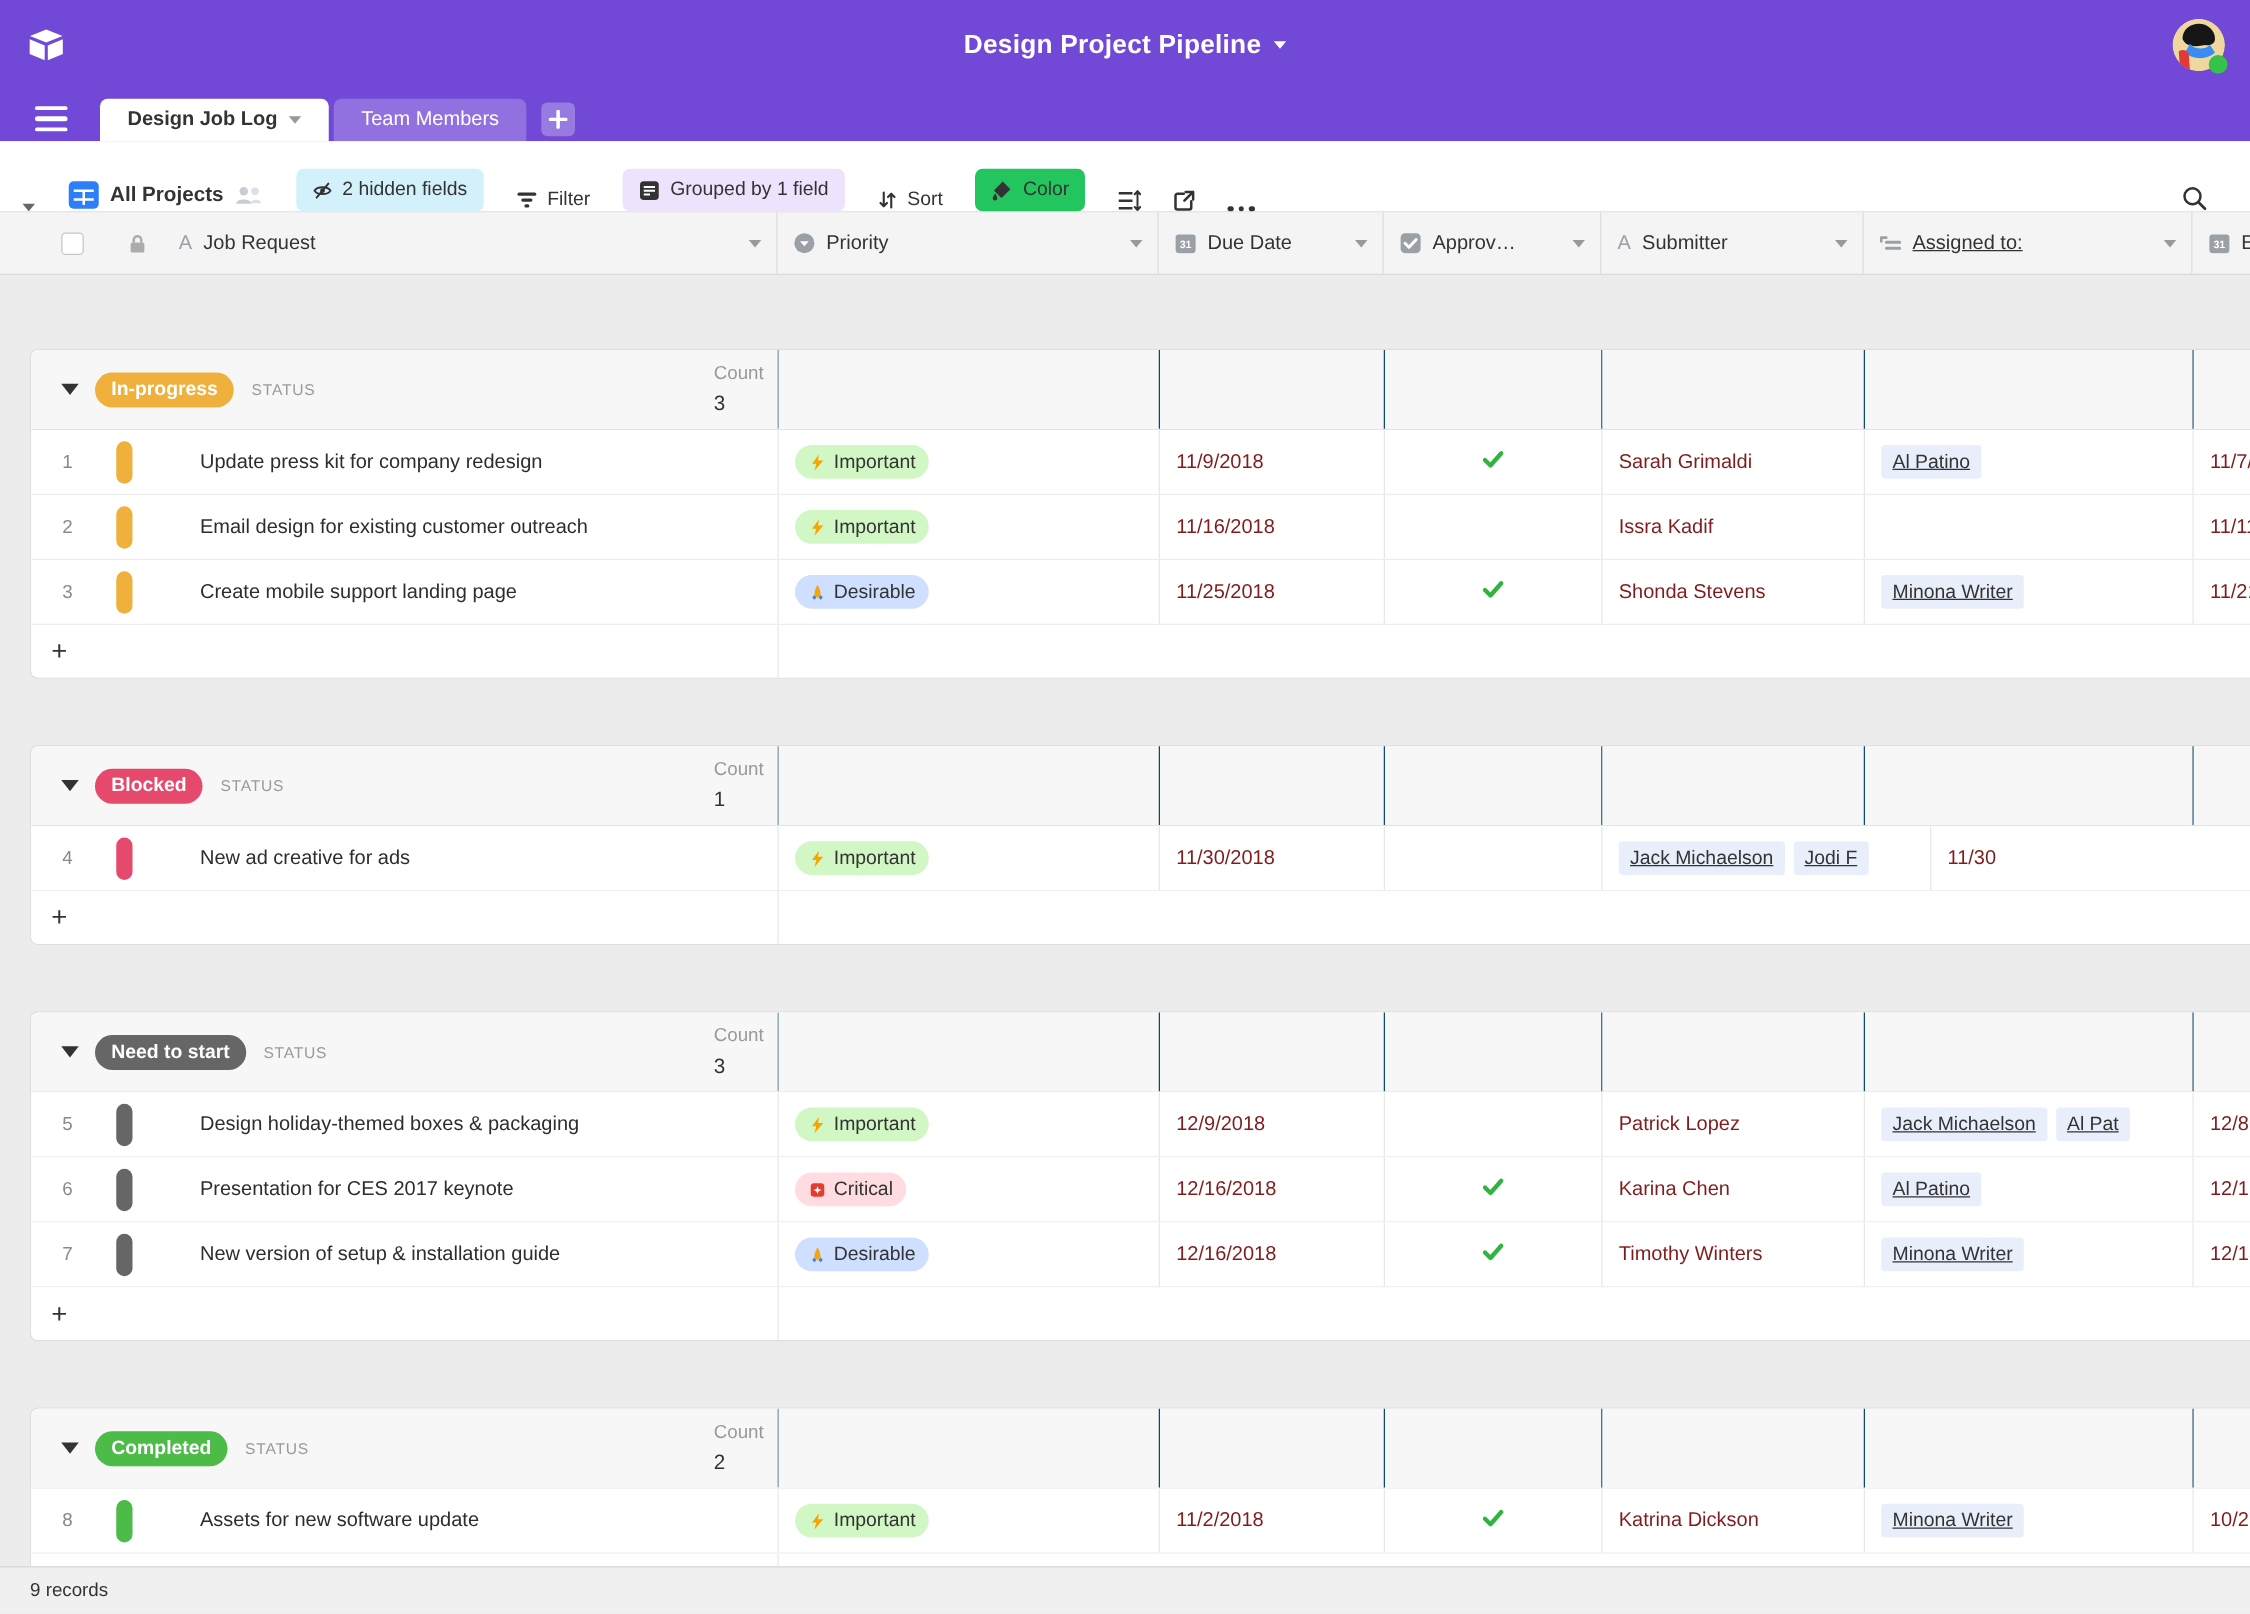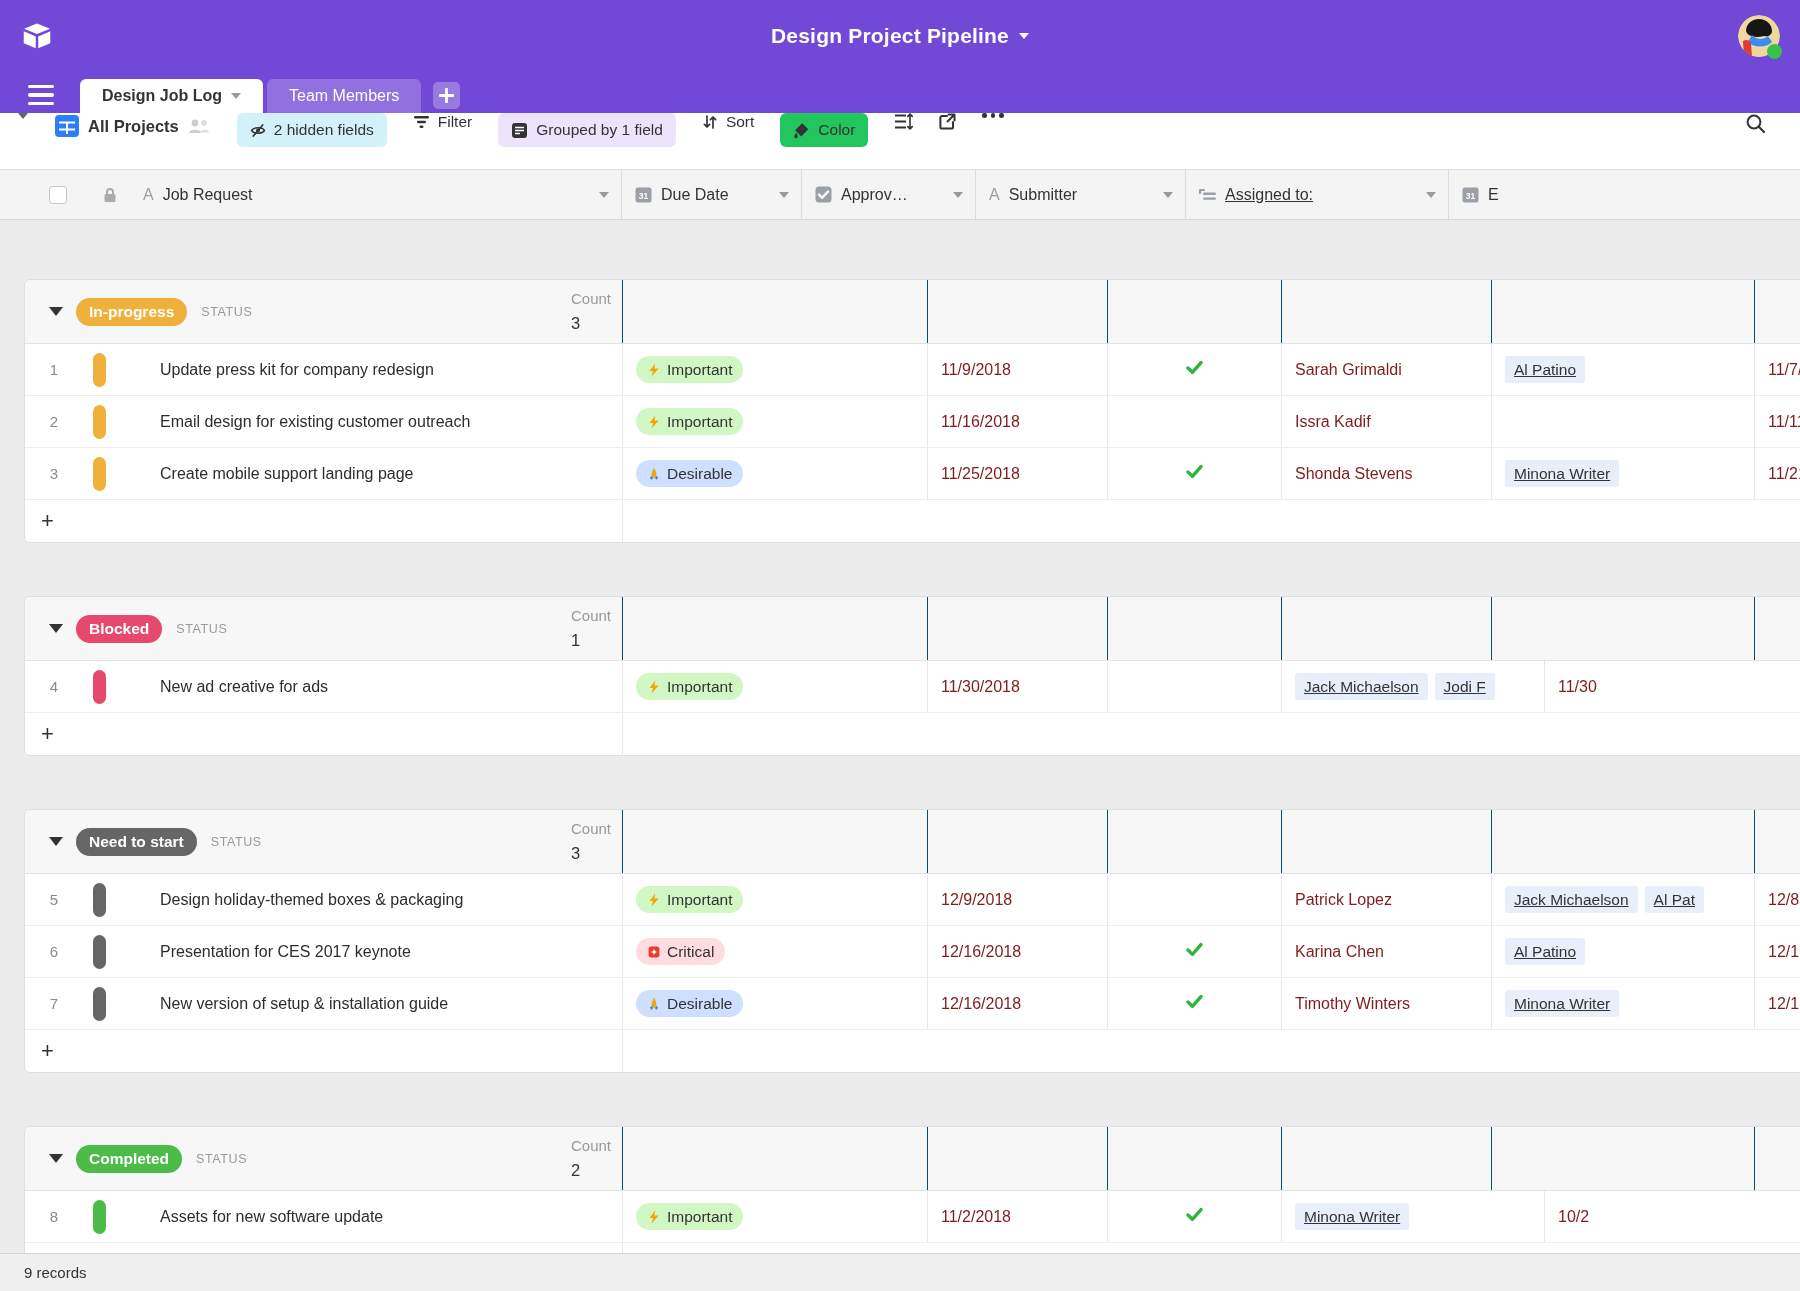--- a/index.html
+++ b/index.html
@@ -23,21 +23,21 @@
   .tabstrip { height:41px; background:var(--purple,#7149d6); display:flex; align-items:flex-end; padding-left:24px; }
   .hamburger { width:26px; height:20px; margin:0 26px 8px 4px; display:flex; flex-direction:column; justify-content:space-between; cursor:pointer; }
   .hamburger i { display:block; height:3.4px; border-radius:2px; background:#fff; }
   .tab { height:34px; display:flex; align-items:center; gap:9px; padding:0 22px; font-size:16px; border-radius:6px 6px 0 0; cursor:pointer; }
   .tab.active { background:#fff; color:#333; font-weight:bold; }
   .tab.inactive { background:rgba(255,255,255,.22); color:#fff; margin-left:4px; font-weight:500; }
   .addtab { width:27px; height:27px; margin:0 0 4px 12px; border-radius:5px; background:rgba(255,255,255,.28); display:flex; align-items:center; justify-content:center; cursor:pointer; }
   .addtab svg { display:block; }
 
   
-  .toolbar { height:57px; background:#fff; border-bottom:1px solid #dedede; display:flex; align-items:flex-start; padding:0 20px 0 18px; gap:26px; }
+  .toolbar { height:57px; background:#fff; border-bottom:1px solid #dedede; display:flex; align-items:flex-end; padding:0 20px 0 18px; gap:26px; }
   .titem { display:flex; align-items:center; gap:8px; font-size:15.5px; color:#333; cursor:pointer; white-space:nowrap; }
   .viewname { font-weight:bold; font-size:16.5px; }
   .tpill { display:flex; align-items:center; gap:8px; height:34px; padding:0 13px; border-radius:6px; font-size:15.5px; cursor:pointer; white-space:nowrap; }
   .dots { display:flex; gap:4px; cursor:pointer; }
   .dots i { width:4.5px; height:4.5px; border-radius:50%; background:#333; display:block; }
   .searchbtn { margin-left:auto; margin-right:14px; cursor:pointer; display:flex; }
 
   
   .colheader { height:50px; background:#f4f4f4; border-bottom:1px solid #d9d9d9; display:flex; align-items:stretch; padding-left:24px; }
   .hcell { display:flex; align-items:center; border-right:1px solid #dcdcdc; font-size:16px; color:#333; padding-left:13px; overflow:hidden; }
@@ -218,20 +218,30 @@
       <span class="hlock">
         <svg width="14" height="16" viewBox="0 0 14 16">
             <rect x="1.5" y="7" width="11" height="8" rx="1.5" fill="#ababab"></rect>
             <path d="M4 7 V5 a3 3 0 0 1 6 0 V7" stroke="#ababab" stroke-width="2" fill="none"></path>
           </svg>
       </span>
       <span class="aicon inhdr">A</span>
       <span class="hlabel">Job Request</span>
       <span class="caret gray"></span>
     </div>
+    <div class="hcell c1">
+      <span class="ficon">
+        <svg width="17" height="17" viewBox="0 0 17 17">
+            <circle cx="8.5" cy="8.5" r="8" fill="#9aa0a6"></circle>
+            <path d="M5 7 L8.5 11 L12 7 Z" fill="#fff"></path>
+          </svg>
+      </span>
+      <span class="hlabel">Priority</span>
+      <span class="caret gray"></span>
+    </div>
     <div class="hcell c2">
       <span class="ficon">
         <svg width="17" height="17" viewBox="0 0 17 17">
             <rect x="0.5" y="1.5" width="16" height="15" rx="2.5" fill="#9aa0a6"></rect>
             <text x="8.5" y="12.5" font-size="8.5" font-weight="bold" fill="#fff" text-anchor="middle">31</text>
           </svg>
       </span>
       <span class="hlabel">Due Date</span>
       <span class="caret gray"></span>
     </div>
@@ -608,20 +618,23 @@
             </span>
           </div>
           <div class="cell c2 pad">
             <span class="celltext">11/2/2018</span>
           </div>
           <div class="cell c3 center">
             <span><svg width="17" height="15" viewBox="0 0 17 15">
                 <path d="M2 8 L6.4 12.4 L15 2.6" stroke="#2fb43d" stroke-width="3.4" fill="none" stroke-linecap="round" stroke-linejoin="round"></path>
               </svg></span>
           </div>
+          <div class="cell c4 pad">
+            <span class="celltext">Katrina Dickson</span>
+          </div>
           <div class="cell c5 pad">
             <span class="apill" style="background: rgb(233, 238, 251);">Minona Writer</span>
           </div>
           <div class="cell c6 pad">
             <span class="celltext">10/2</span>
           </div>
         </div>
         <div class="plusrow">
           <div class="plusseg">
             <span class="plusglyph">+</span>

